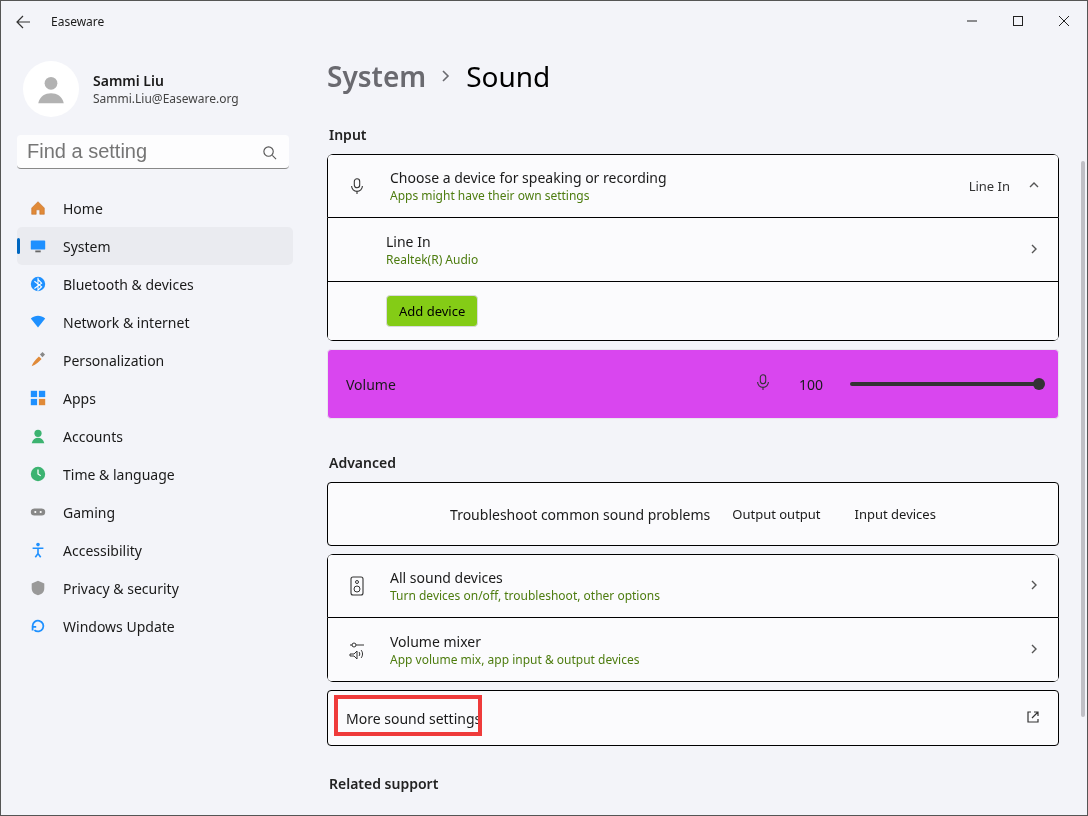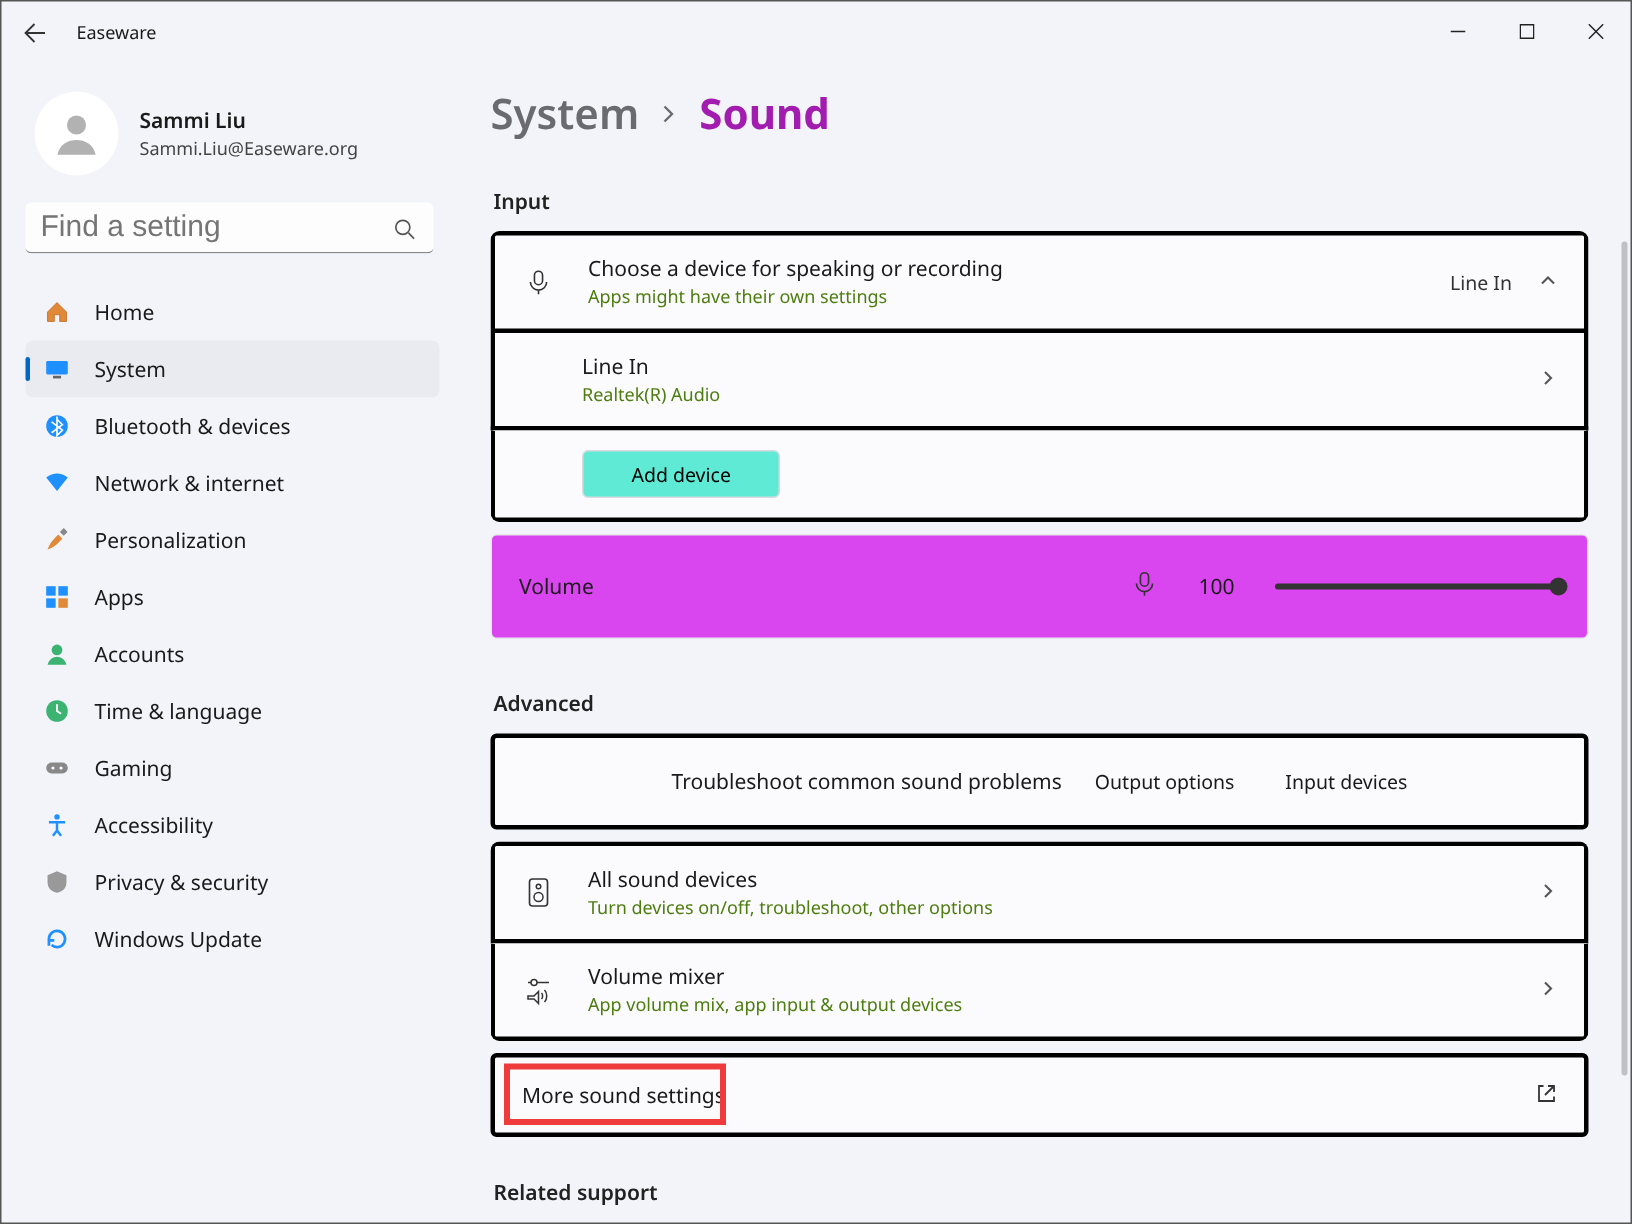--- a/index.html
+++ b/index.html
@@ -34,41 +34,41 @@
   .nav-item { display:flex; align-items:center; gap:16px; height:38px; padding:0 12px; border-radius:5px; font-size:14px; cursor:default; position:relative; }
   .nav-item.selected { background:#eaebf0; }
   .nav-item.selected::before { content:""; position:absolute; left:0; top:11px; bottom:11px; width:3px; background:#0067c0; border-radius:2px; }
   .nav-icon { width:18px; height:18px; display:flex; align-items:center; justify-content:center; }
 
   
   .main { flex:1; padding: 16px 28px 0 26px; overflow:hidden; position:relative; }
   .breadcrumbs { display:flex; align-items:center; gap:14px; margin-bottom: 30px; }
   .crumb-parent { font-size:28px; font-weight:600; color:#6a6a70; }
   .crumb-sep { color:#6a6a70; }
-  .crumb-current { font-size:28px; font-weight:700; color:#a21caf; }
+  .crumb-current { font-size:28px; font-weight:400; color:#000000; }
 
   .section-label { font-size:14px; font-weight:600; color:#222; margin: 6px 0 10px 2px; }
 
   .card-group { border-radius:6px; overflow:hidden; margin-bottom:8px; }
-  .card { background:#fbfbfd; border:3px solid #000000; padding: 13px 18px; display:flex; align-items:center; gap:22px; min-height:64px; }
+  .card { background:#fbfbfd; border:1px solid #000000; padding: 13px 18px; display:flex; align-items:center; gap:22px; min-height:64px; }
   .card-group .card + .card { border-top:none; }
   .card-group .card:first-child { border-radius:4px 4px 0 0; }
   .card-group .card:last-child  { border-radius:0 0 4px 4px; }
   .card.solo { border-radius:4px; margin-bottom:8px; }
 
   .card-icon { width:22px; display:flex; justify-content:center; color:#333; }
   .card-body { flex:1; display:flex; flex-direction:column; }
   .card-title { font-size:14px; }
   .card-sub   { font-size:12px; color:#4d7c0f; }
   .card-right { display:flex; align-items:center; gap:18px; font-size:13px; color:#333; }
   .chev { color:#555; }
 
   .indent { padding-left:58px; }
 
-  .add-btn { background:#5eead4; border:1px solid #d9d9de; border-radius:4px; padding:6px 32px; font-size:13px; font-family:inherit; }
+  .add-btn { background:#84cc16; border:1px solid #d9d9de; border-radius:4px; padding:6px 12px; font-size:13px; font-family:inherit; }
 
   .volume-card { background:#d946ef; border:1px solid #e8e8ec; border-radius:4px; padding:18px; display:flex; align-items:center; gap:24px; height:70px; margin-bottom:34px; }
   .vol-label { font-size:14px; flex:1; }
   .vol-icon { color:#333; }
   .vol-value { font-size:14px; width:30px; text-align:center; }
   .vol-track { width:190px; height:4px; background:#333; border-radius:2px; position:relative; }
   .vol-knob { position:absolute; right:-5px; top:-4px; width:12px; height:12px; border-radius:50%; background:#333; }
 
   .troubleshoot-card { justify-content: center; }
   .troubleshoot-links { display:flex; gap:34px; font-size:13px; }
@@ -314,21 +314,21 @@
       <div class="vol-track">
           <div class="vol-knob"></div>
         </div>
     </div>
 
     <div class="section-label">Advanced</div>
 
     <div class="card solo troubleshoot-card">
       <span class="card-title">Troubleshoot common sound problems</span>
       <div class="troubleshoot-links">
-        <span>Output options</span>
+        <span>Output output</span>
         <span>Input devices</span>
       </div>
     </div>
 
     <div class="card-group">
       <div class="card">
         <span class="card-icon">
           <svg width="16" height="20" viewBox="0 0 16 20">
               <rect x="2" y="1" width="12" height="18" rx="2" stroke="#333" fill="none" stroke-width="1.1"></rect>
               <circle cx="8" cy="6" r="1.5" stroke="#333" fill="none"></circle>

